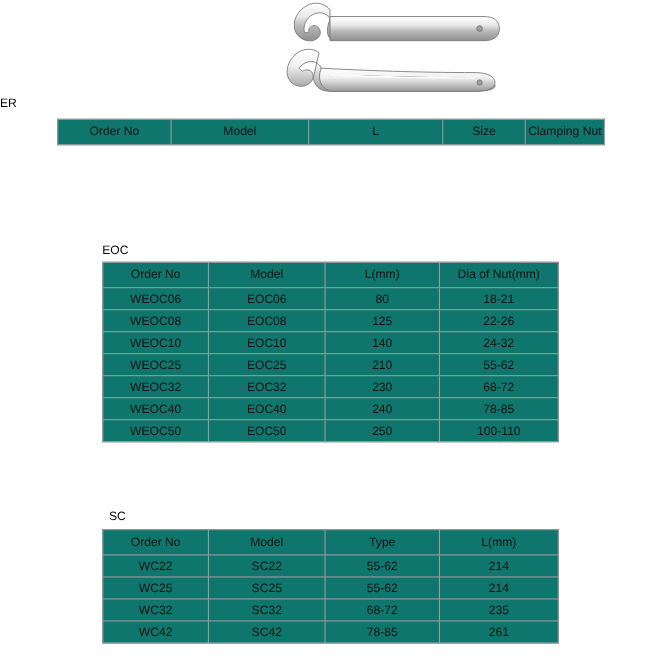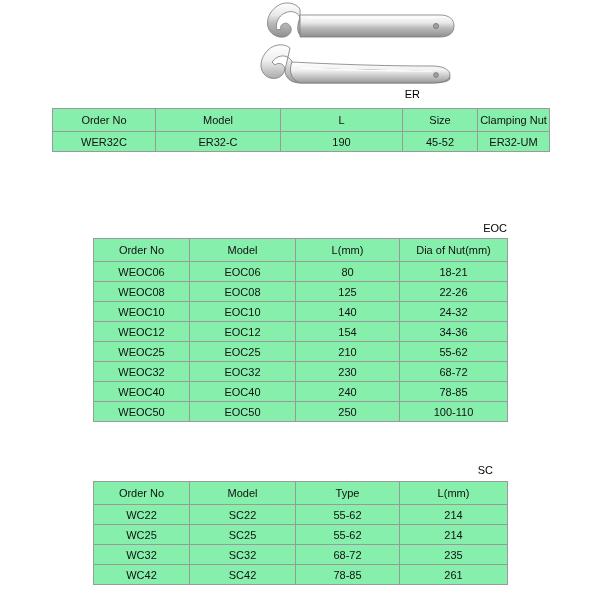--- a/index.html
+++ b/index.html
@@ -23,30 +23,30 @@
   
   .illustration {
     position: absolute;
     left: 0;
     top: 0;
     width: 600px;
     height: 96px;
   }
   
   .caption {
-    text-align: right;
+    text-align: left;
     font-size: 11px;
     color: #000;
     line-height: 13px;
     height: 14px;
   }
   
   table {
     border-collapse: collapse;
-    background: #86efac;
+    background: #0f766e;
     table-layout: fixed;
   }
   table td, table th {
     border: 1px solid #9a9a9a;
     font-size: 11px;
     font-weight: normal;
     text-align: center;
     color: #111111;
     height: 19px;
     padding: 0 2px;
@@ -81,21 +81,21 @@
     width: 420px;
   }
   .cap-eoc {
     position: absolute;
     left: 93px;
     top: 222px;
     width: 414px;
   }
   .cap-sc {
     position: absolute;
-    left: 79px;
+    left: 99px;
     top: 464px;
     width: 414px;
   }
 </style>
 </head>
 <body>
 
 <div class="page">
 
   <div class="illustration">
@@ -156,27 +156,20 @@
     <thead>
       <tr>
         <td>Order No</td>
         <td>Model</td>
         <td>L</td>
         <td>Size</td>
         <td>Clamping Nut</td>
       </tr>
     </thead>
     <tbody>
-      <tr>
-        <td>WER32C</td>
-        <td>ER32-C</td>
-        <td>190</td>
-        <td>45-52</td>
-        <td>ER32-UM</td>
-      </tr>
     </tbody>
   </table>
 
   <div class="caption cap-eoc">EOC</div>
 
   <table class="tbl-eoc">
     <colgroup>
       <col style="width:96px">
         <col style="width:106px">
         <col style="width:104px">
@@ -203,26 +196,20 @@
         <td>125</td>
         <td>22-26</td>
       </tr>
       <tr>
         <td>WEOC10</td>
         <td>EOC10</td>
         <td>140</td>
         <td>24-32</td>
       </tr>
       <tr>
-        <td>WEOC12</td>
-        <td>EOC12</td>
-        <td>154</td>
-        <td>34-36</td>
-      </tr>
-      <tr>
         <td>WEOC25</td>
         <td>EOC25</td>
         <td>210</td>
         <td>55-62</td>
       </tr>
       <tr>
         <td>WEOC32</td>
         <td>EOC32</td>
         <td>230</td>
         <td>68-72</td>

